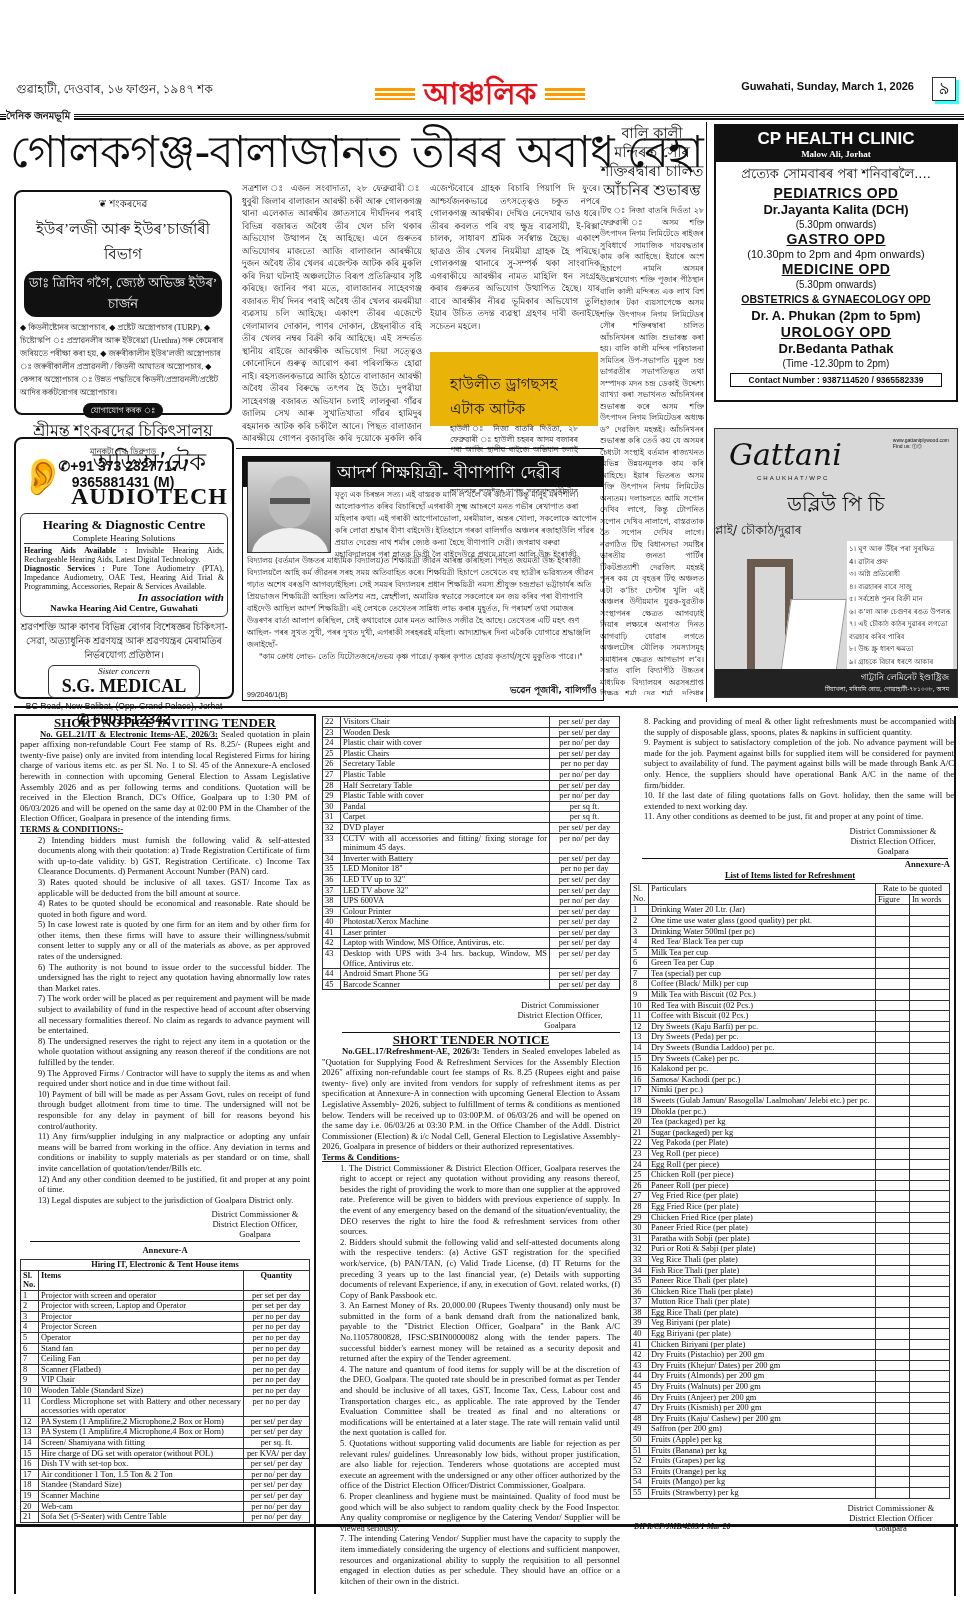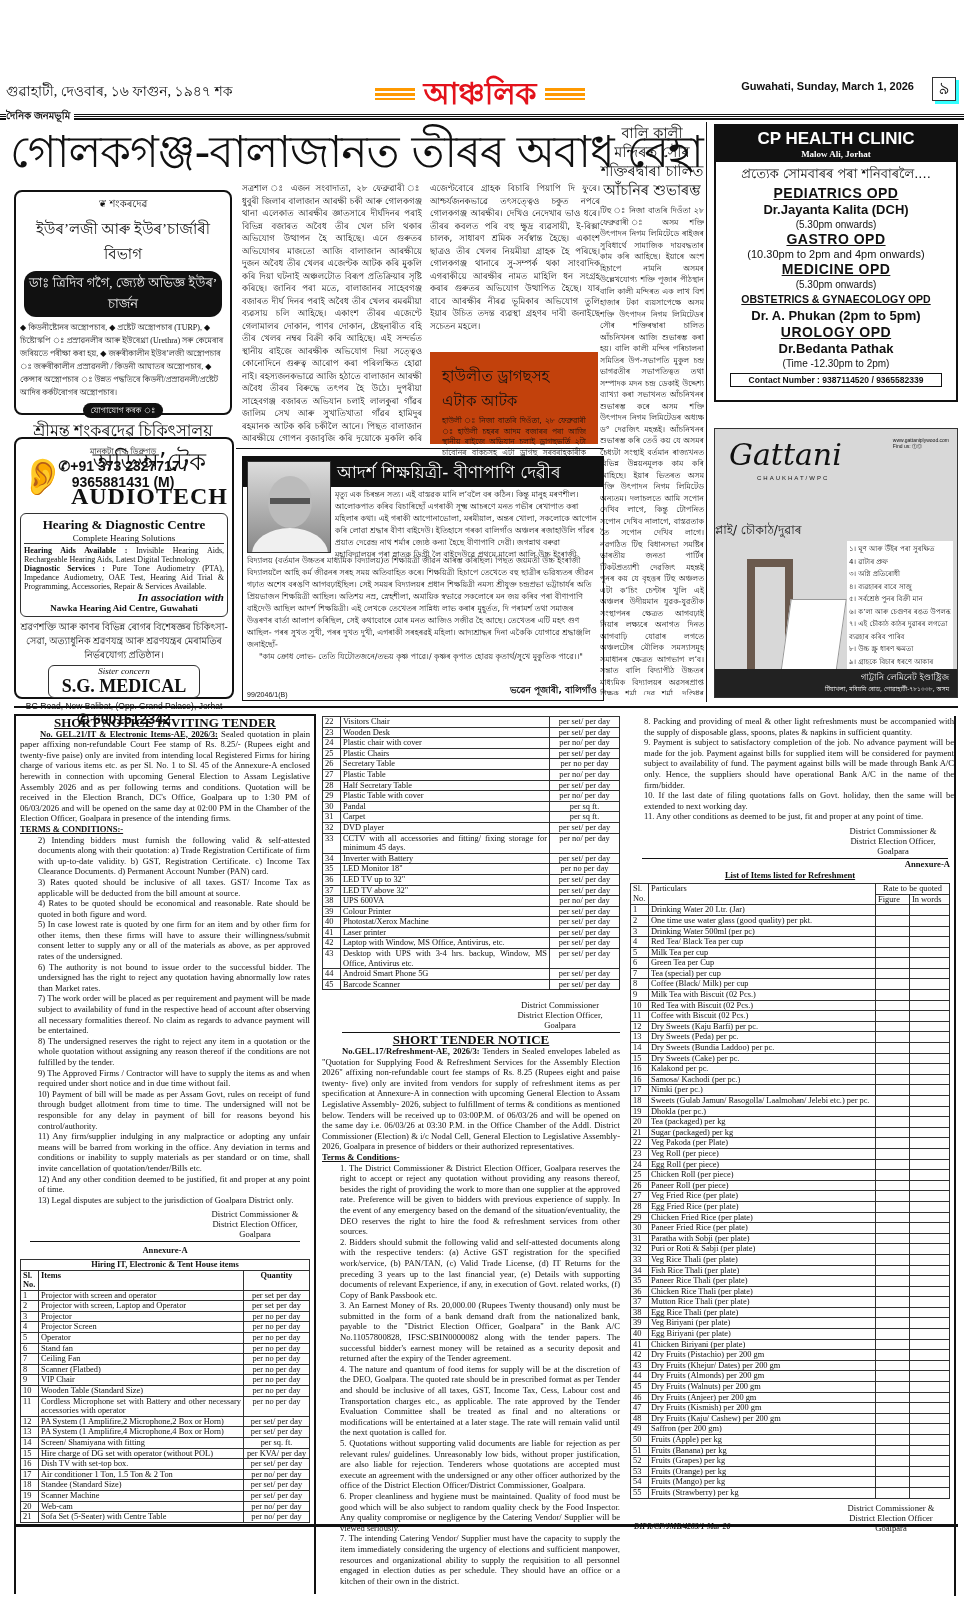--- a/index.html
+++ b/index.html
@@ -1,18 +1,18 @@
 <!DOCTYPE html>
 <html><head>
 <meta charset="utf-8">
 <style>
 *{box-sizing:border-box;margin:0;padding:0}
 body{width:964px;height:1602px;background:#fff;font-family:"Liberation Serif",serif;color:#111;position:relative;overflow:hidden}
 .abs{position:absolute}
-.hdr-left{left:6px;top:80px;font-size:14px;font-family:Liberation Serif, serif}
+.hdr-left{left:16px;top:80px;font-size:12px;font-family:Liberation Sans, sans-serif}
 .hdr-right{right:50px;top:80px;font-size:11px;font-weight:bold;font-family:"Liberation Sans",sans-serif}
 .pageno{right:8px;top:77px;width:24px;height:24px;border:1px solid #333;box-shadow:3px 3px 0 #3ff;font-size:17px;text-align:center;line-height:22px;font-family:"Liberation Sans",sans-serif}
 .mast{left:330px;top:78px;width:300px;height:32px;display:flex;align-items:center;justify-content:center;gap:8px}
 .mast .bars{width:40px;height:12px;background:repeating-linear-gradient(#f90 0 3px,#fff 3px 5px)}
 .mast .name{color:#e3121b;font-size:30px;font-weight:bold;font-family:"DejaVu Sans",sans-serif;line-height:30px}
 .section{left:6px;top:108px;font-size:10px;font-weight:bold;font-family:"Liberation Sans",sans-serif;background:#fff;padding-right:4px;z-index:2}
 .rule{left:0;top:114px;width:964px;border-top:3px double #111;border-bottom:2px solid #111;height:6px}
 .headline{left:10px;top:126px;font-size:44px;line-height:52px;font-family:"DejaVu Sans",sans-serif;letter-spacing:-1px}
 .box{border:2px solid #111;border-radius:8px}
 .ad-urology{left:14px;top:190px;width:218px;height:225px;text-align:center;padding:4px}
@@ -30,21 +30,21 @@
 .ad-audio .inner .s{font-size:9px;text-align:center;border-bottom:1px solid #333;margin-bottom:2px}
 .ad-audio .bn{font-size:9.5px;line-height:14px}
 .ad-audio .sister{border:1px solid #333;border-radius:6px;margin:3px 28px;font-size:9px;font-style:italic}
 .ad-audio .sister b{display:block;font-style:normal;font-size:18px}
 .ad-audio .addr{font-size:8.5px;font-family:"Liberation Sans",sans-serif}
 .ad-audio .ph{font-size:14px;font-weight:bold;font-family:"Liberation Sans",sans-serif}
 .col{font-size:8.6px;line-height:12.5px;text-align:justify;font-family:"DejaVu Sans",sans-serif}
 .vline{border-left:1px solid #111}
 .news1{left:242px;top:182px;width:180px;height:260px}
 .news2{left:430px;top:182px;width:170px;height:160px}
-.boxnews{left:430px;top:352px;width:168px;height:92px;background:#c2410c;padding:12px}
+.boxnews{left:430px;top:352px;width:168px;height:74px;background:#eab308;padding:20px}
 .boxnews h3{font-size:15px;font-weight:normal;font-family:"DejaVu Sans",sans-serif;margin-bottom:2px}
 .news3-title{left:600px;top:124px;width:104px;font-size:14.5px;line-height:19px;text-align:center;font-family:"DejaVu Sans",sans-serif}
 .news3{left:600px;top:205px;width:104px;height:490px}
 .tribute{left:242px;top:456px;width:362px;height:245px;border:1px solid #111}
 .tribute .bar{background:#111;color:#fff;font-size:17px;font-family:"DejaVu Sans",sans-serif;padding:2px 0 2px 94px;height:30px;line-height:26px}
 .tribute .photo{position:absolute;left:4px;top:4px;width:84px;height:92px;background:linear-gradient(#ddd,#888);border:1px solid #333;overflow:hidden}
 .tribute .body{position:absolute;left:92px;top:32px;right:4px;font-size:7.8px;line-height:12px;font-family:"DejaVu Sans",sans-serif}
 .tribute .body2{position:absolute;left:4px;top:98px;right:4px;font-size:7.8px;line-height:12px;font-family:"DejaVu Sans",sans-serif}
 .tribute .code{position:absolute;left:4px;bottom:2px;font-size:7px;font-family:"Liberation Sans",sans-serif}
 .tribute .author{position:absolute;right:6px;bottom:2px;font-size:9px;font-weight:bold;font-family:"DejaVu Sans",sans-serif}
@@ -183,20 +183,21 @@
       <div class="dr">Dr.Bedanta Pathak</div>
       <div class="tm">(Time -12.30pm to 2pm)</div>
     </div>
   <div class="ct">Contact Number : 9387114520 / 9365582339</div>
 </div>
 
 <div class="abs ad-gat">
   <div class="logo">Gattani</div>
   <div class="sub">CHAUKHAT/WPC</div>
   <div class="web"><span>www.gattaniplywood.com</span><br><span>Find us:</span> <span>ⓕ</span><span>◎</span></div>
+  <div class="t1">ডব্লিউ পি চি</div>
   <div class="t2">প্লাই/ চৌকাঠ/দুৱাৰ</div>
   <div class="frame"></div>
   <div class="door"></div>
   <div class="list">
     <div>১। ঘূণ আৰু উঁইৰ পৰা সুৰক্ষিত</div>
     <div>4। ৱাটাৰ প্ৰুফ</div>
     <div>৩। অগ্নি প্ৰতিৰোধী</div>
     <div>৪। ব্যৱহাৰৰ বাবে সাজু</div>
     <div>৫। সৰ্বশ্ৰেষ্ঠ পুনৰ বিক্ৰী মান</div>
     <div>৬। ক’লা আৰু চেগুণৰ ৰঙত উপলব্ধ</div>

